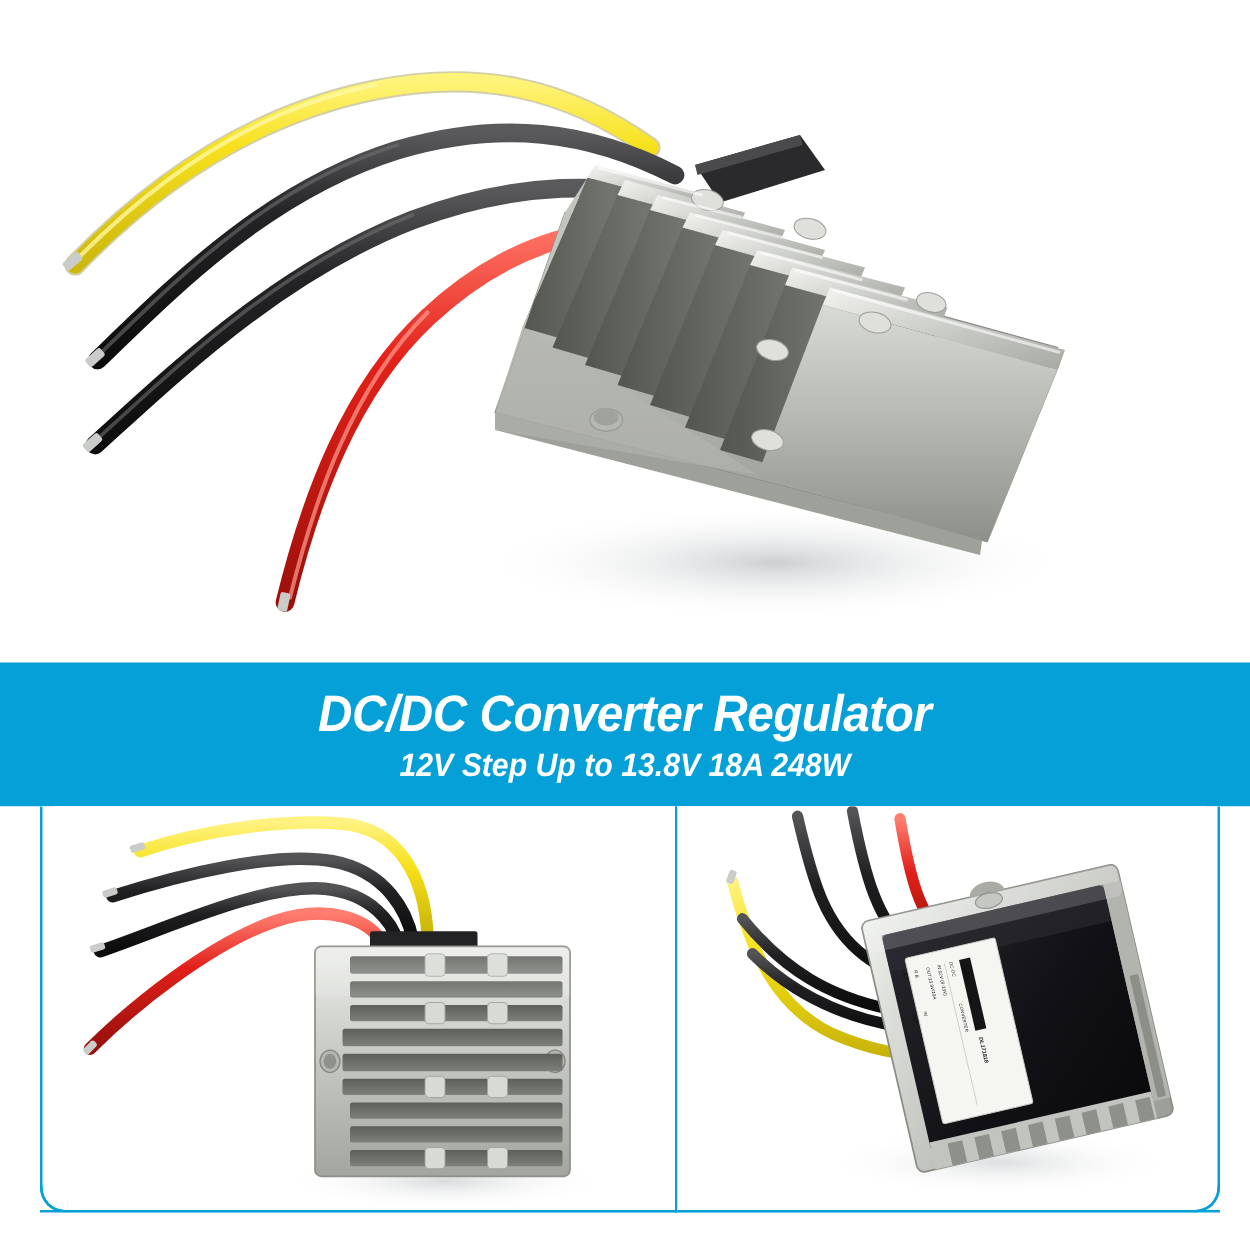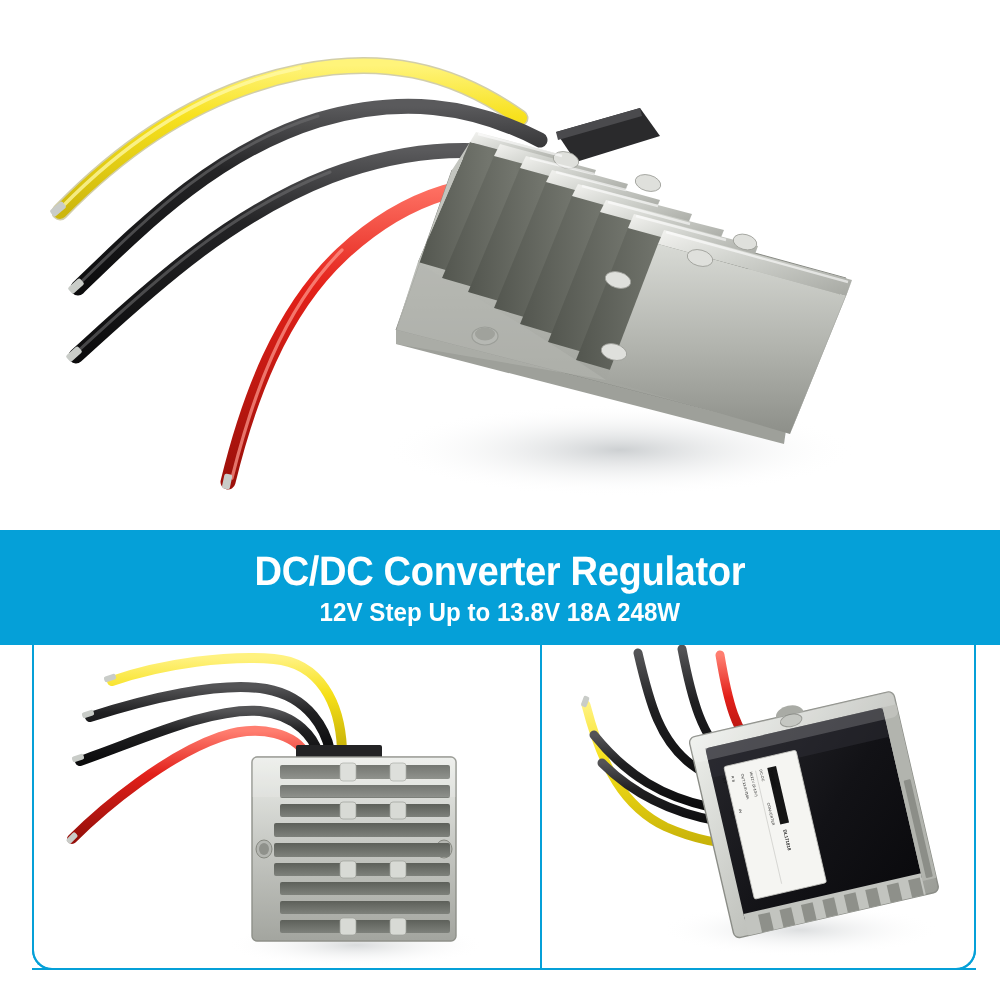--- a/index.html
+++ b/index.html
@@ -3,21 +3,21 @@
 <meta charset="utf-8">
 <style>
   html,body{margin:0;padding:0;}
   body{
     width:1000px;height:1000px;
     background:#ffffff;
     font-family:"Liberation Sans", sans-serif;
     overflow:hidden;
     position:relative;
   }
-  .page{position:absolute;inset:0;background:#fff;}
+  .page{position:absolute;inset:0;background:#fff;font-style:italic;}
 
   
   .hero{position:absolute;left:0;top:0;width:1000px;height:530px;background:#fff;overflow:hidden;}
 
   
   .wire-svg{position:absolute;left:0;top:0;width:1000px;height:530px;}
 
   
   .banner{
     position:absolute;left:0;top:530px;width:1000px;height:115px;

